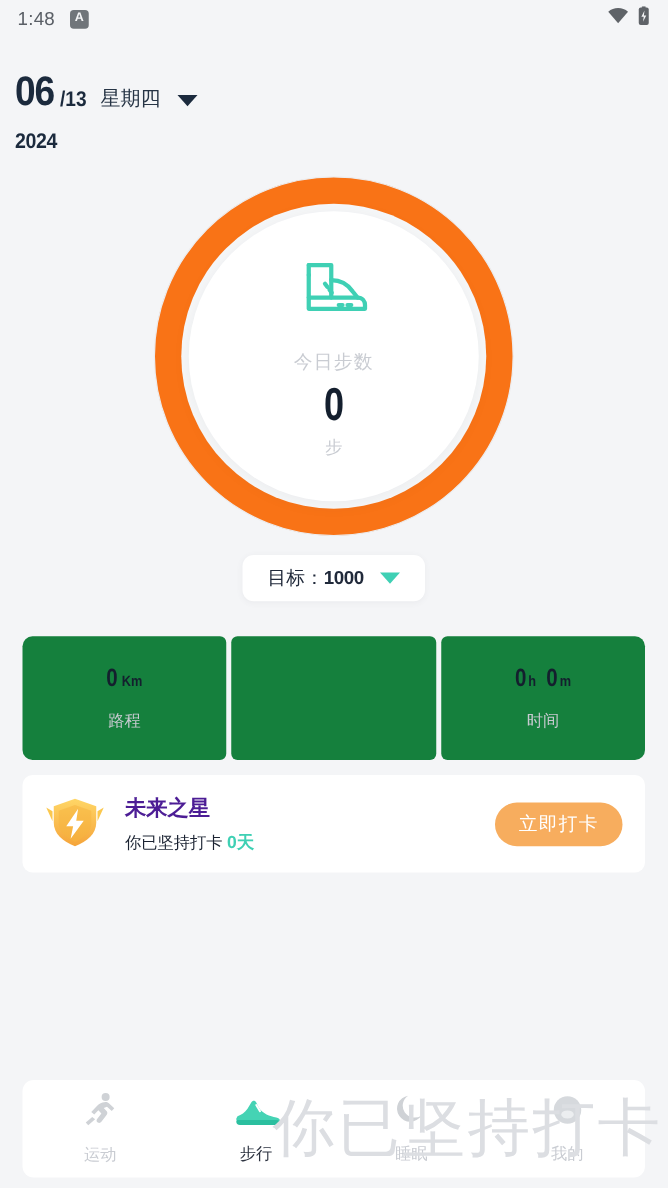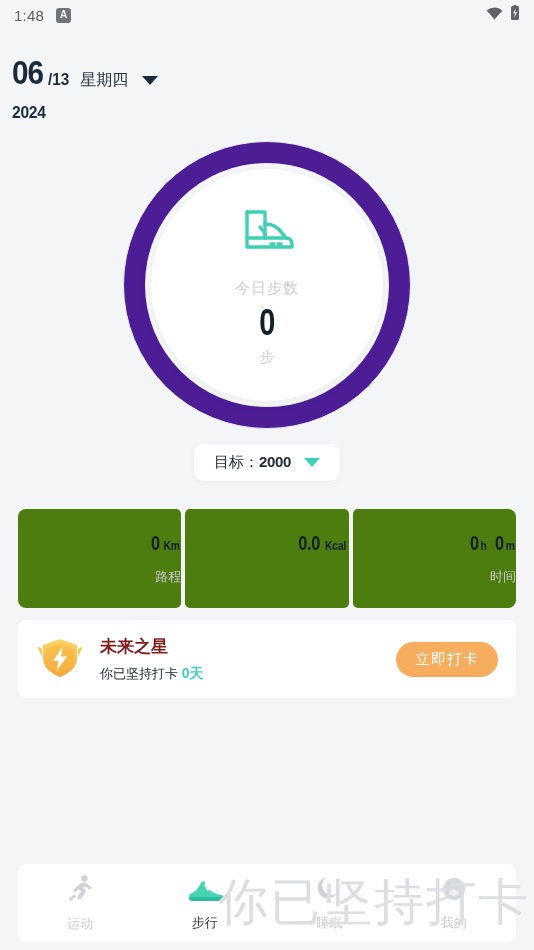--- a/index.html
+++ b/index.html
@@ -50,21 +50,21 @@
     font-size:17px; font-weight:bold; color:#1b2a3d; margin-top:14px;
     letter-spacing:-.3px; transform:scaleX(.92); transform-origin:left;
   }
 
   
   .ring-wrap {
     margin-top:18px; display:flex; justify-content:center;
   }
   .ring-outer {
     position:relative; width:288px; height:288px; border-radius:50%;
-    border:1px solid #ececee; background:#4c1d95;
+    border:1px solid #ececee; background:#f97316;
     display:flex; align-items:center; justify-content:center;
   }
   .ring-inner {
     width:232px; height:232px; border-radius:50%; background:#ffffff;
     box-shadow:0 2px 14px rgba(60,70,90,.07), 0 0 0 6px #f7f8f9;
     display:flex; flex-direction:column; align-items:center;
     justify-content:center;
   }
   .shoe-icon { margin-bottom:22px; }
   .ring-label { font-size:15px; color:#c9ccd2; letter-spacing:1px; }
@@ -87,22 +87,22 @@
     width:0; height:0;
     border-left:8px solid transparent; border-right:8px solid transparent;
     border-top:9px solid #3fd0b4;
   }
 
   
   .stats {
     display:flex; gap:4px; margin:28px 18px 0 18px;
   }
   .stat {
-    flex:1; background:#4d7c0f; border-radius:5px;
-    padding:24px 0 22px 0; text-align:right;
+    flex:1; background:#15803d; border-radius:5px;
+    padding:24px 0 22px 0; text-align:center;
   }
   .stat:first-child { border-radius:8px 5px 5px 8px; }
   .stat:last-child  { border-radius:5px 8px 8px 5px; }
   .stat-val { color:#141f2e; line-height:1; white-space:nowrap; }
   .stat-val .num {
     font-size:20px; font-weight:bold; letter-spacing:-.5px;
     display:inline-block; transform:scaleX(.82);
   }
   .stat-val .unit {
     font-size:12px; font-weight:bold; margin-left:1px;
@@ -110,21 +110,21 @@
   }
   .stat-name { font-size:13px; color:#c7cad0; margin-top:15px; }
 
   
   .checkin {
     margin:12px 18px 0 18px; background:#ffffff; border-radius:8px;
     height:78px; display:flex; align-items:center; padding:0 18px 0 16px;
   }
   .badge { width:52px; height:52px; flex:none; }
   .ci-text { margin-left:14px; }
-  .ci-title { font-size:17px; font-weight:bold; color:#7f1d1d; }
+  .ci-title { font-size:17px; font-weight:bold; color:#4c1d95; }
   .ci-sub { font-size:13px; color:#1b2332; margin-top:7px; }
   .ci-sub .days { color:#3fd0b4; font-weight:bold; font-size:14px; }
   .ci-btn {
     margin-left:auto; background:#f7ad5e; color:#ffffff;
     font-size:15px; border-radius:18px; padding:8px 19px;
     border:none; letter-spacing:1px;
   }
 
   
   .navbar {
@@ -197,36 +197,33 @@
         </span>
         <span class="ring-label">今日步数</span>
         <span class="ring-value">0</span>
         <span class="ring-unit">步</span>
       </div>
     </div>
   </div>
 
   <div class="goal-wrap">
     <div class="goal-pill">
-      <span class="goal-text"><span>目标：</span><b>2000</b></span>
+      <span class="goal-text"><span>目标：</span><b>1000</b></span>
       <span class="goal-caret"></span>
     </div>
   </div>
 
   <div class="stats">
     <div class="stat">
       <div class="stat-val">
         <span class="num">0</span><span class="unit">Km</span>
       </div>
       <div class="stat-name">路程</div>
     </div>
     <div class="stat">
-      <div class="stat-val">
-        <span class="num">0.0</span><span class="unit">Kcal</span>
-      </div>
     </div>
     <div class="stat">
       <div class="stat-val">
         <span class="num">0</span><span class="unit">h</span><span class="num" style="margin-left:6px">0</span><span class="unit">m</span>
       </div>
       <div class="stat-name">时间</div>
     </div>
   </div>
 
   <div class="checkin">

